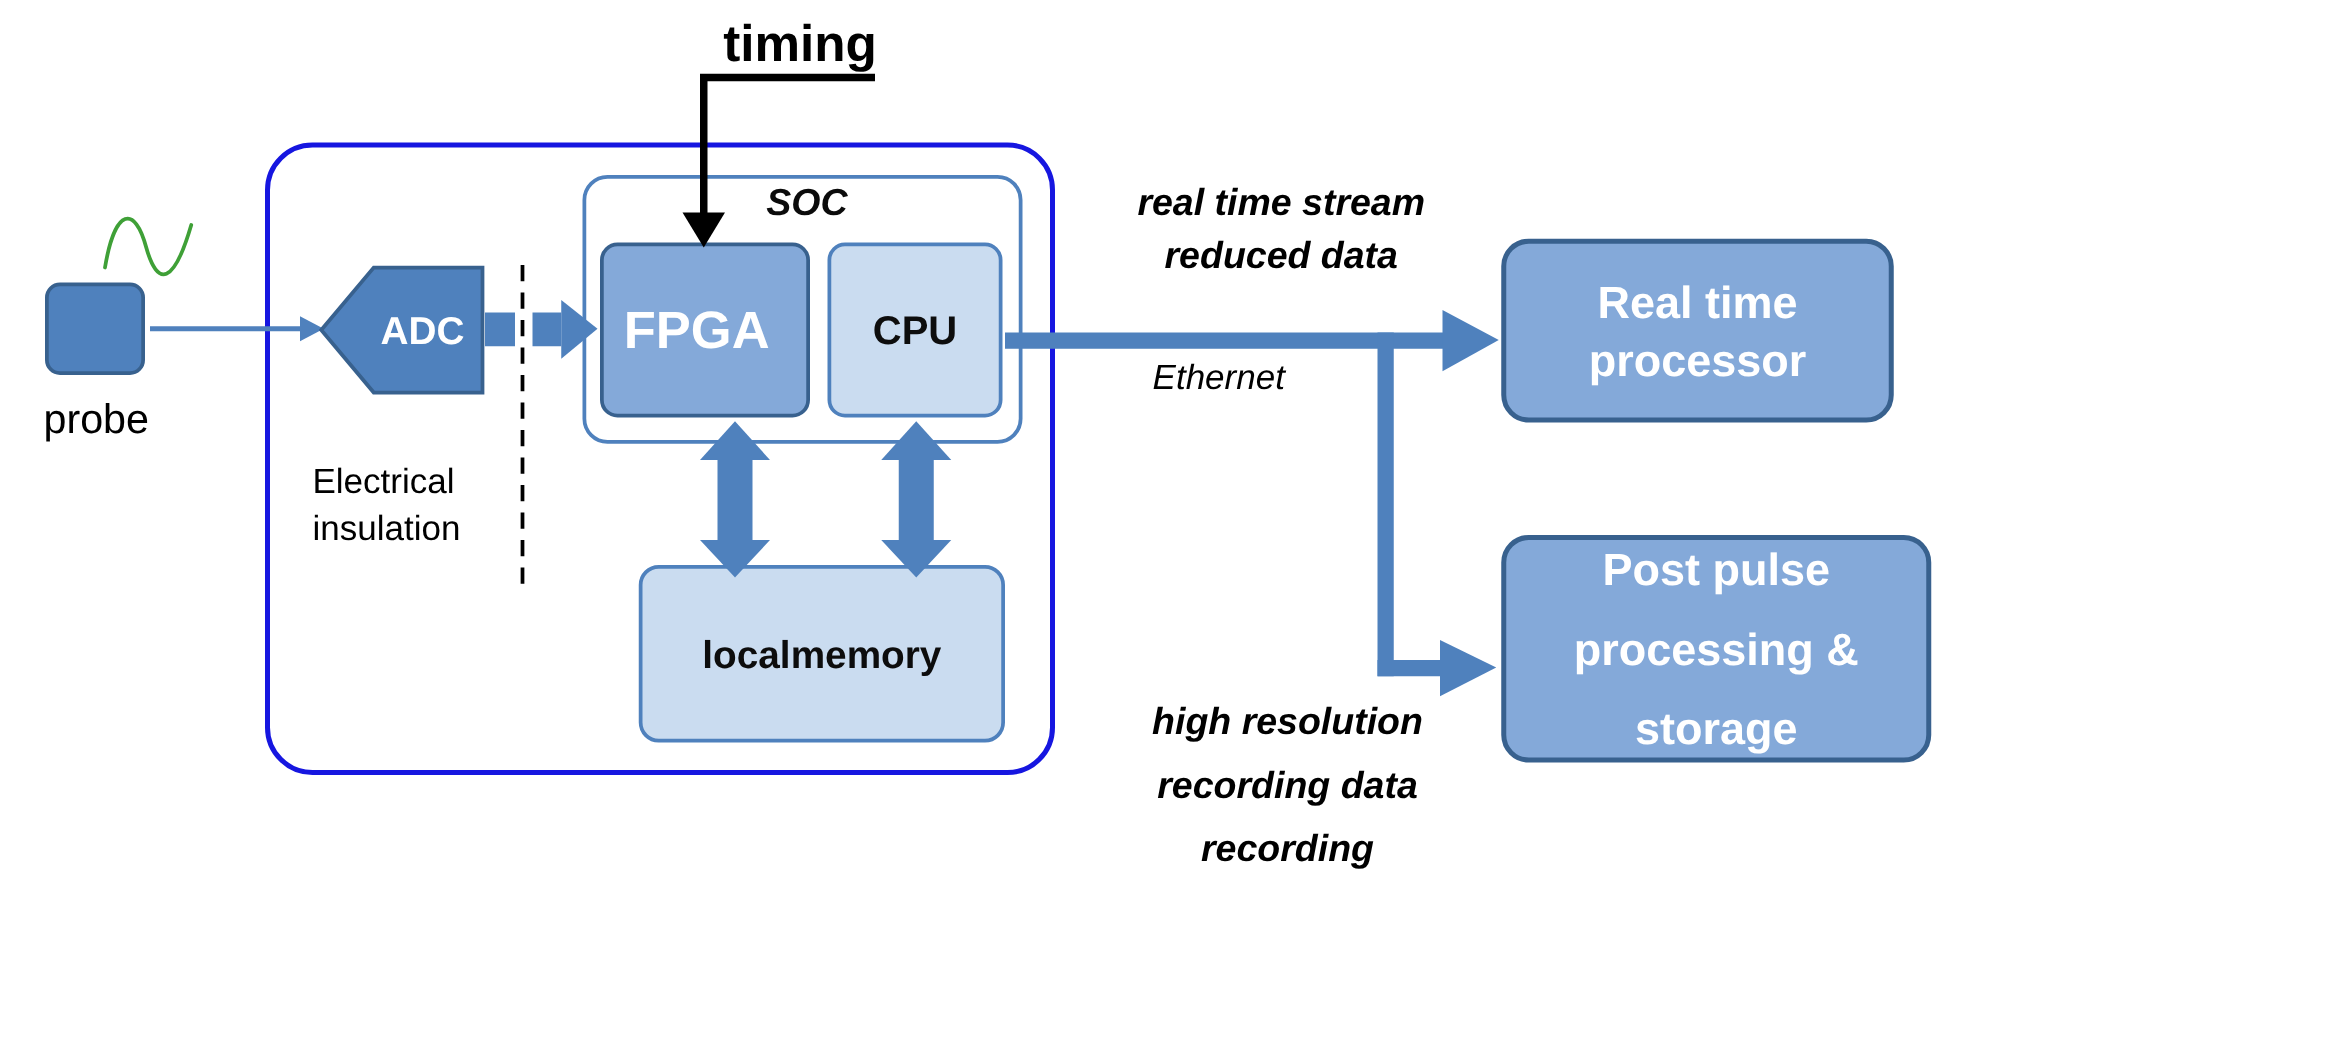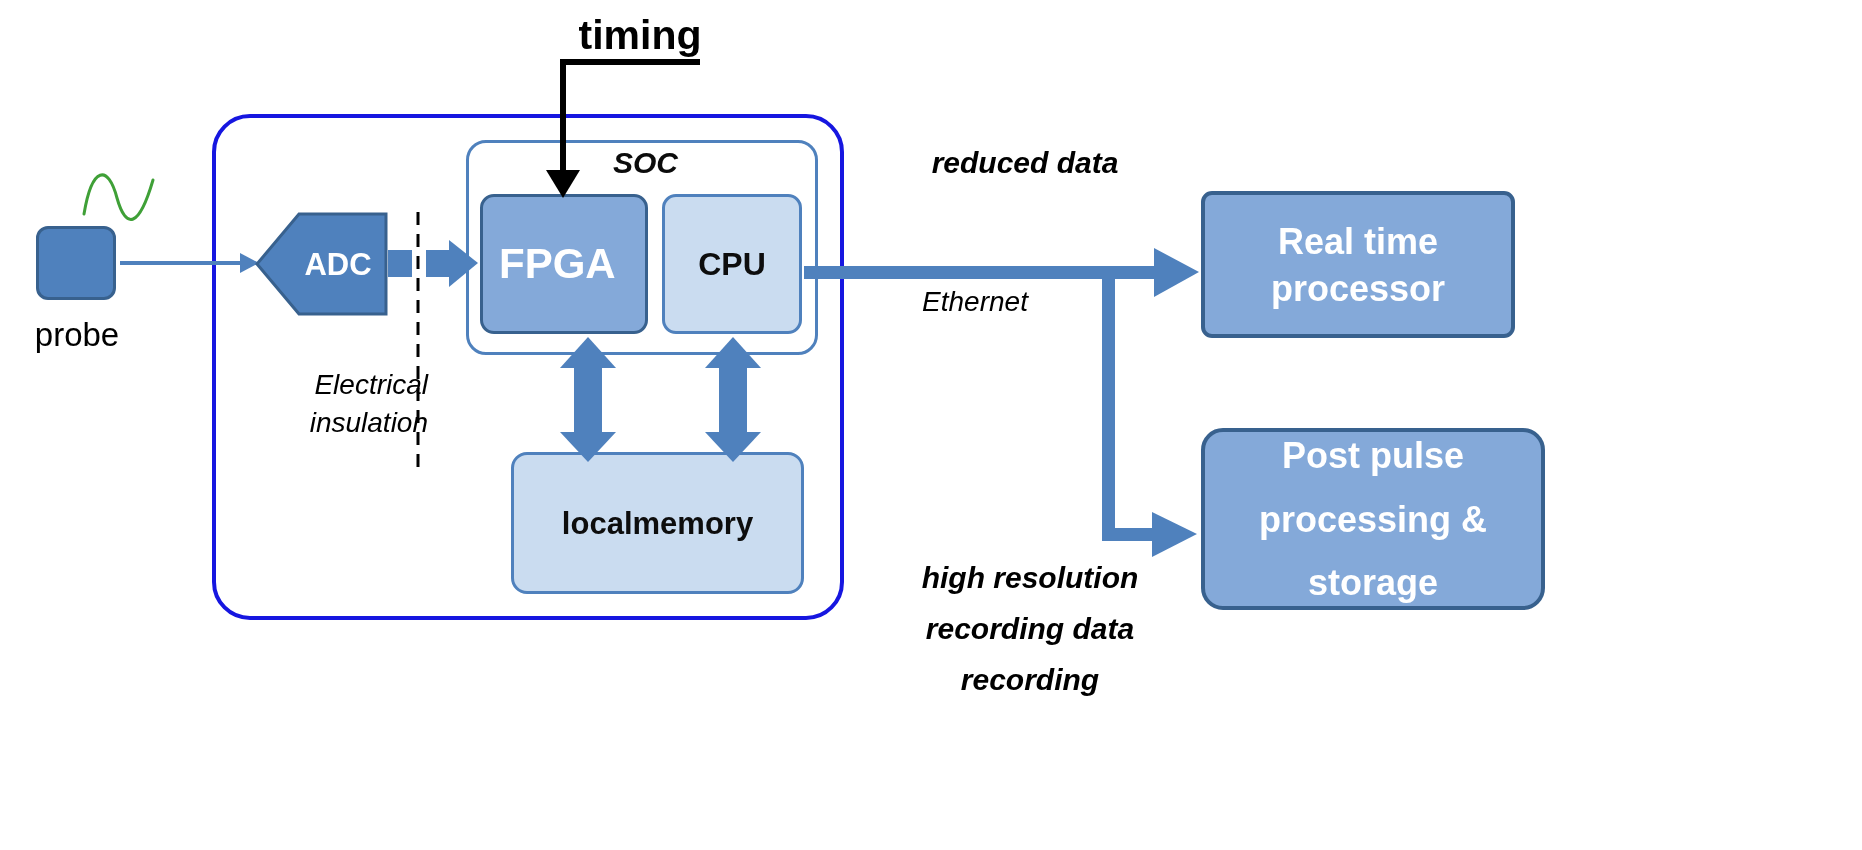--- a/index.html
+++ b/index.html
@@ -51,21 +51,21 @@
   }
   .probe-box {
     left: 36px; top: 226px; width: 80px; height: 74px;
     border: 3px solid var(--steel-dark, #38618e);
     border-radius: 12px;
     background: var(--steel, #4f81bd);
   }
   .rtp-box {
     left: 1201px; top: 191px; width: 314px; height: 147px;
     border: 4px solid var(--steel-dark, #38618e);
-    border-radius: 11px;
+    border-radius: 22px;
     background: var(--med-blue, #84a9d9);
     display: flex; flex-direction: column; align-items: center; justify-content: center;
   }
   .ppp-box {
     left: 1201px; top: 428px; width: 344px; height: 182px;
     border: 4px solid var(--steel-dark, #38618e);
     border-radius: 22px;
     background: var(--med-blue, #84a9d9);
     display: flex; flex-direction: column; align-items: center; justify-content: space-between;
   }
@@ -73,21 +73,21 @@
   .fpga-text { color: #ffffff; font-weight: bold; font-size: 42px; }
   .cpu-text  { color: #0d0d0d; font-weight: bold; font-size: 32px; }
   .mem-text  { color: #0d0d0d; font-weight: bold; font-size: 31px; line-height: 43px; text-align: center; }
   .white-box-text { color: #ffffff; font-weight: bold; font-size: 36px; line-height: 47px; text-align: center; }
 
   .label { position: absolute; z-index: 6; }
   .timing-label { left: 555px; top: 12px; width: 170px; text-align: center; font-weight: bold; font-size: 41px; color: #000; }
   .probe-label  { left: 18px; top: 316px; width: 118px; text-align: center; font-size: 33px; color: #000; }
   .adc-label    { left: 292px; top: 247px; width: 92px; text-align: center; font-weight: bold; font-size: 31px; color: #fff; }
   .soc-label    { left: 588px; top: 146px; width: 115px; text-align: center; font-weight: bold; font-style: italic; font-size: 30px; color: #0b0b0b; }
-  .insulation-label { left: 250px; top: 366px; width: 178px; text-align: right; font-style: italic; font-size: 28px; line-height: 38px; color: #000; }
+  .insulation-label { left: 250px; top: 366px; width: 178px; text-align: left; font-size: 28px; line-height: 38px; color: #000; }
   .stream-label { left: 855px; top: 142px; width: 340px; text-align: center; font-weight: bold; font-style: italic; font-size: 30px; line-height: 42px; color: #000; }
   .ethernet-label { left: 870px; top: 286px; width: 210px; text-align: center; font-style: italic; font-size: 28px; color: #000; }
   .recording-label { left: 865px; top: 552px; width: 330px; text-align: center; font-weight: bold; font-style: italic; font-size: 30px; line-height: 51px; color: #000; }
 
   .svg-layer { position: absolute; left: 0; top: 0; z-index: 5; pointer-events: none; }
   .fill-steel { fill: var(--steel, #4f81bd); }
   .stroke-steel { stroke: var(--steel, #4f81bd); }
   .adc-poly { fill: var(--steel, #4f81bd); stroke: var(--steel-dark, #38618e); stroke-width: 3; }
   .sine { fill: none; stroke: var(--sine-green, #3fa037); stroke-width: 3; stroke-linecap: round; }
   .dashed { stroke: #000; stroke-width: 3; stroke-dasharray: 13 9; }
@@ -180,20 +180,21 @@
   <div class="label probe-label">probe</div>
   <div class="label adc-label">ADC</div>
   <div class="label soc-label">SOC</div>
 
   <div class="label insulation-label">
     <div>Electrical</div>
     <div>insulation</div>
   </div>
 
   <div class="label stream-label">
+    <div>real time stream</div>
     <div>reduced data</div>
   </div>
 
   <div class="label ethernet-label">Ethernet</div>
 
   <div class="label recording-label">
     <div>high resolution</div>
     <div>recording data</div>
     <div>recording</div>
   </div>

